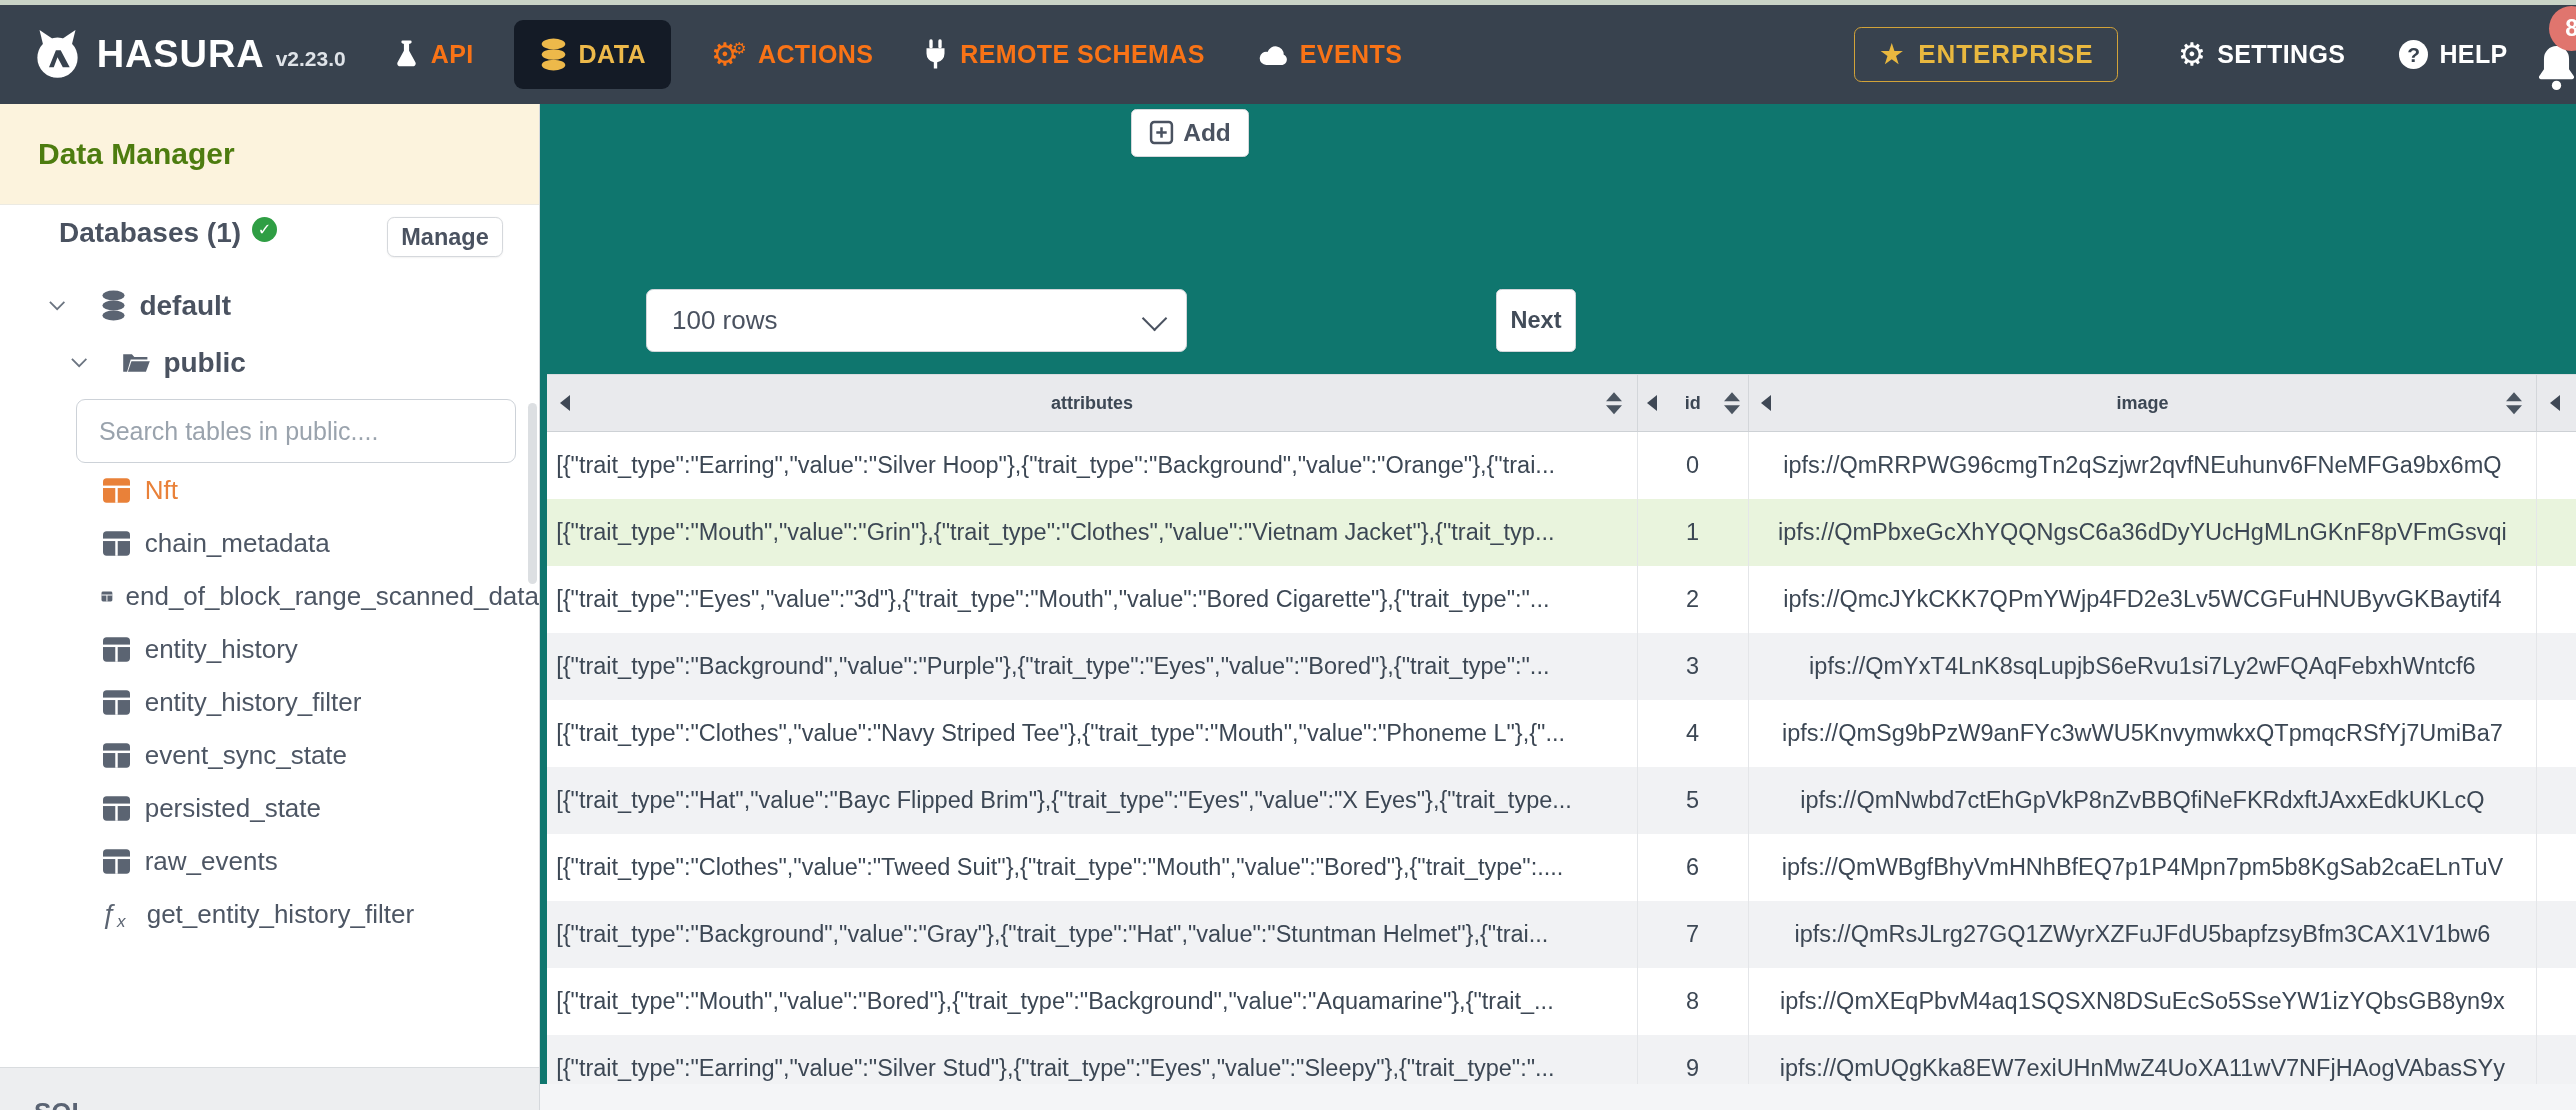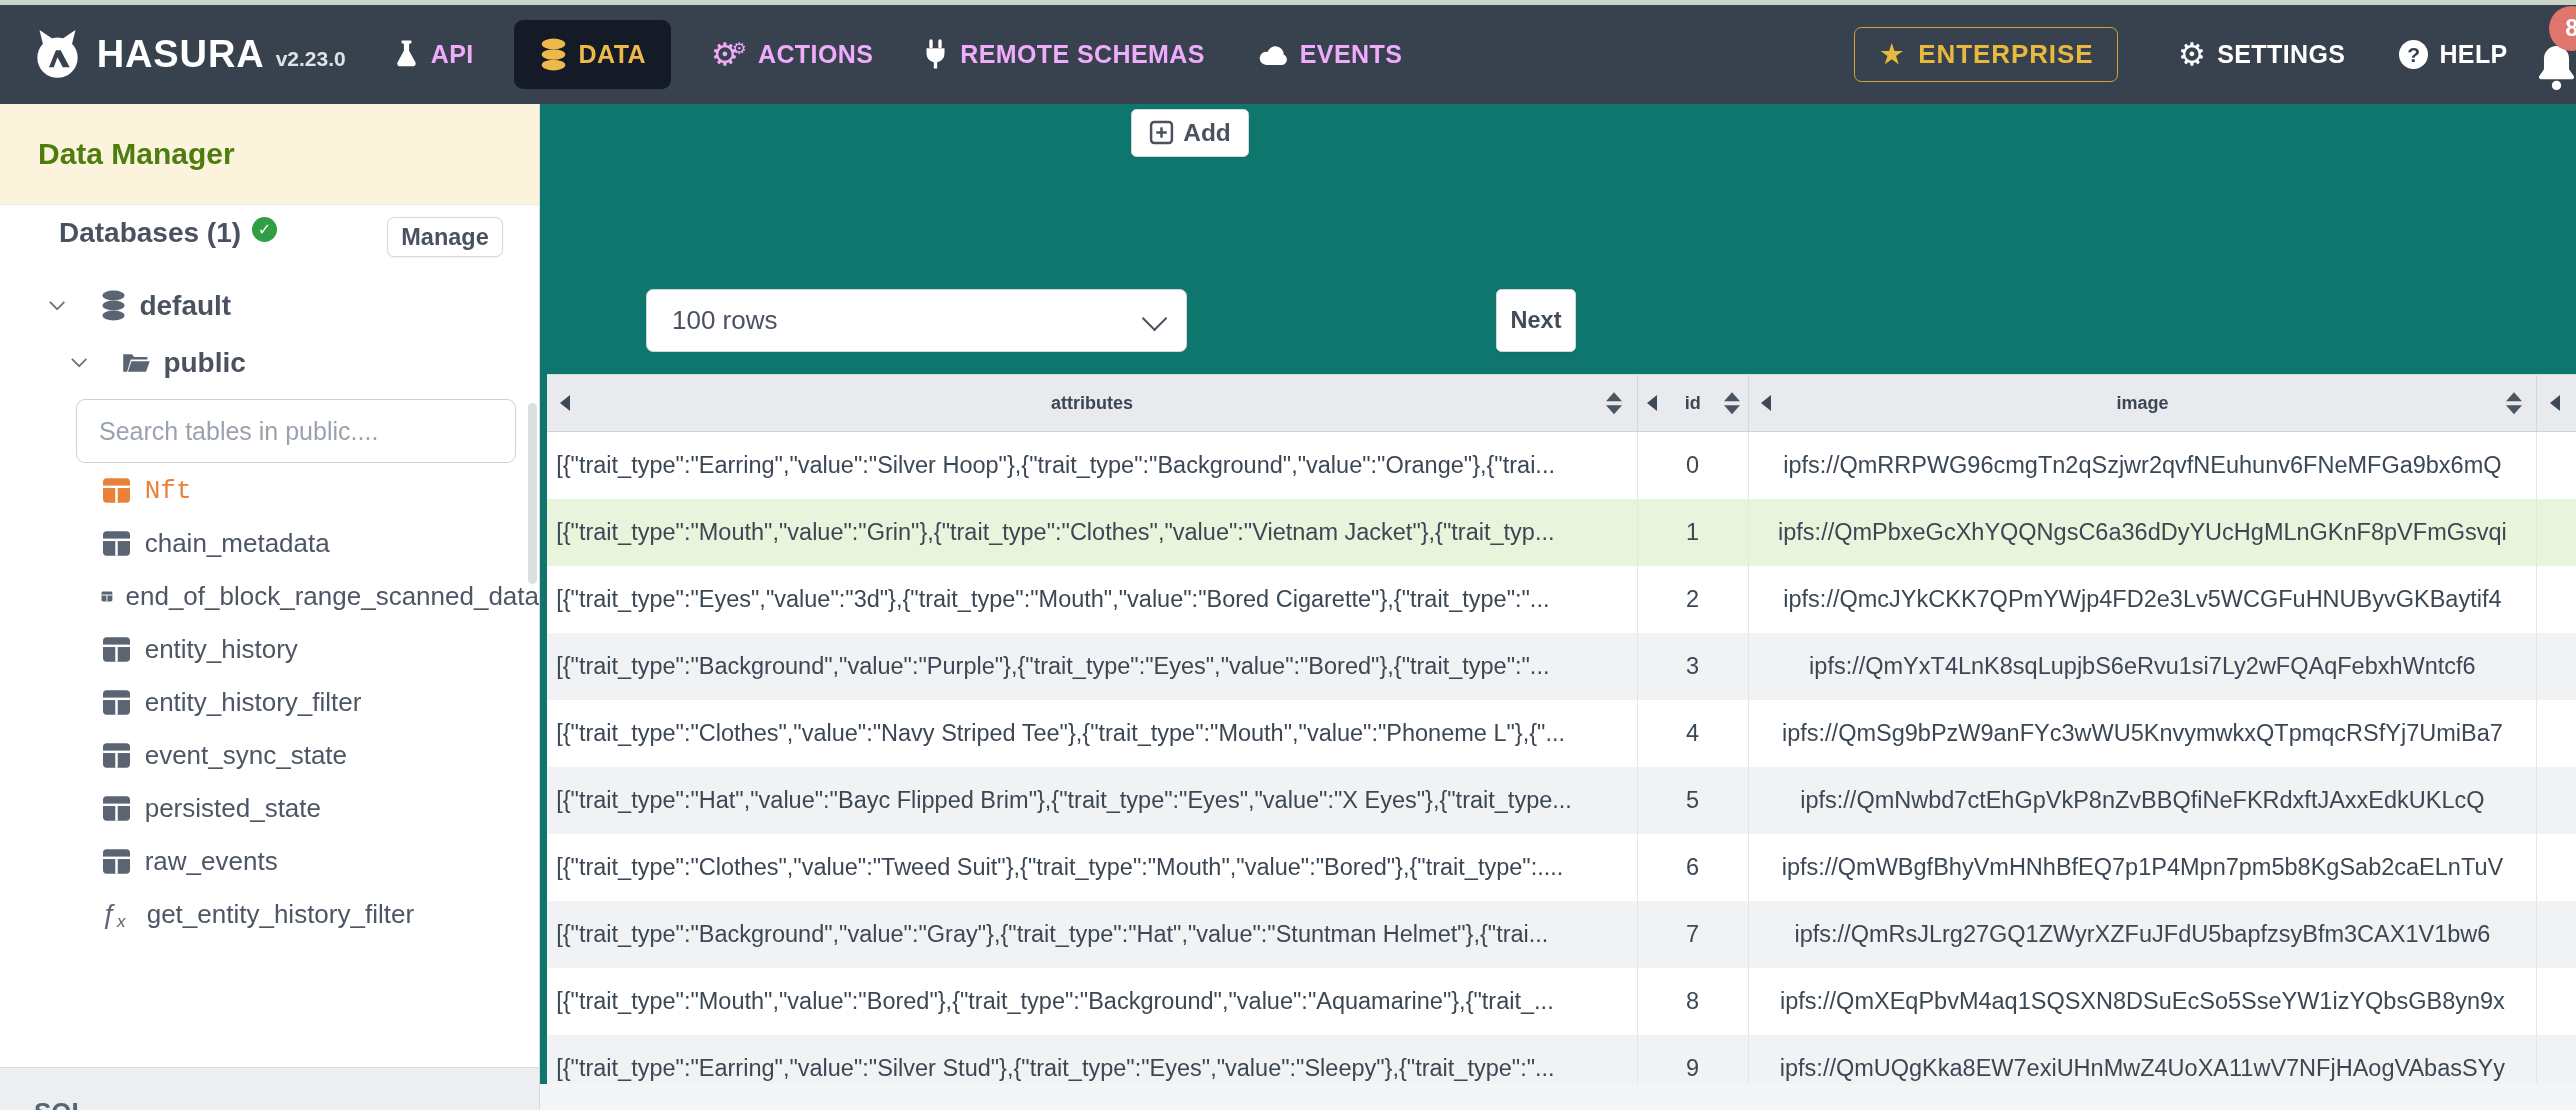--- a/index.html
+++ b/index.html
@@ -8,21 +8,21 @@
 
   
   .topstrip { position:absolute; left:0; top:0; width:2576px; height:5.4px; background:#c9d3c6; }
 
   
   .topbar { position:absolute; left:0; top:5.4px; width:2576px; height:99px; background:#38424e;
             display:flex; align-items:center; }
   .brand-logo { width:53px; height:53px; margin-left:31px; flex:none; }
   .brand-name { margin-left:12.7px; color:#fff; font-size:38px; font-weight:700; letter-spacing:0.9px; }
   .brand-version { margin-left:11px; margin-top:9px; color:#dfe3e8; font-size:21px; font-weight:600; }
-  .nav-item { display:flex; align-items:center; gap:11px; color:#f0abfc; font-size:25px; font-weight:700;
+  .nav-item { display:flex; align-items:center; gap:11px; color:#f97316; font-size:25px; font-weight:700;
               letter-spacing:0.4px; cursor:pointer; white-space:nowrap; }
   .nav-item svg { flex:none; }
   .nav-api { margin-left:47px; }
   .nav-data { margin-left:40px; background:#141b26; border-radius:9px; padding:18px 25px; color:#edb94a; }
   .nav-actions { margin-left:40px; }
   .nav-remote { margin-left:49px; }
   .nav-events { margin-left:53px; }
   .gear-glyph { font-family:"DejaVu Sans",sans-serif; font-size:31px; line-height:1; }
   .gear-glyph .small { font-size:16.3px; vertical-align:super; margin-left:-7.2px; }
 
@@ -63,21 +63,21 @@
   .tree-public { left:69px; top:234px; height:49px; }
   .chev { display:inline-flex; width:20px; justify-content:center; }
   .tree-row .icon-gap { margin-left:20px; display:inline-flex; }
   .sb-search { position:absolute; left:76px; top:295px; width:440px; height:64px; border:0.9px solid #cdd2d8;
                border-radius:9px; font-size:25px; color:#4a5260; padding:0 22px;
                font-family:"Liberation Sans","DejaVu Sans",sans-serif; outline:none; }
   .sb-search::placeholder { color:#9aa3ad; }
   .sb-tables { position:absolute; left:0; top:360px; width:100%; list-style:none; }
   .sb-tables li { height:53px; display:flex; align-items:center; gap:12.7px; padding-left:101px;
                   font-size:26px; color:#4d5664; cursor:pointer; white-space:nowrap; }
-  .sb-tables li.active { color:#e98139;font-family:Liberation Mono, monospace; }
+  .sb-tables li.active { color:#e98139; }
   .fx-icon { font-style:italic; color:#5b6472; font-size:27px; width:33px; display:inline-flex; align-items:baseline; }
   .fx-icon .sub { font-size:17px; margin-left:0.9px; transform:translateY(3.6px); font-style:italic; }
   .sb-footer { position:absolute; left:0; top:963px; width:100%; height:43px; background:#edeef0;
                border-top:0.9px solid #d9dcdf; overflow:hidden; cursor:pointer; }
   .sb-footer span { display:block; margin:29px 0 0 34px; color:#5a6373; font-size:26px; font-weight:700; }
   .sb-scroll-thumb { position:absolute; right:1.8px; top:299px; width:9px; height:181px; background:#dcdfe2;
                      border-radius:4.5px; }
 
   
   .content { position:absolute; left:540px; top:104px; width:2036px; height:980px; background:#0f766e;

